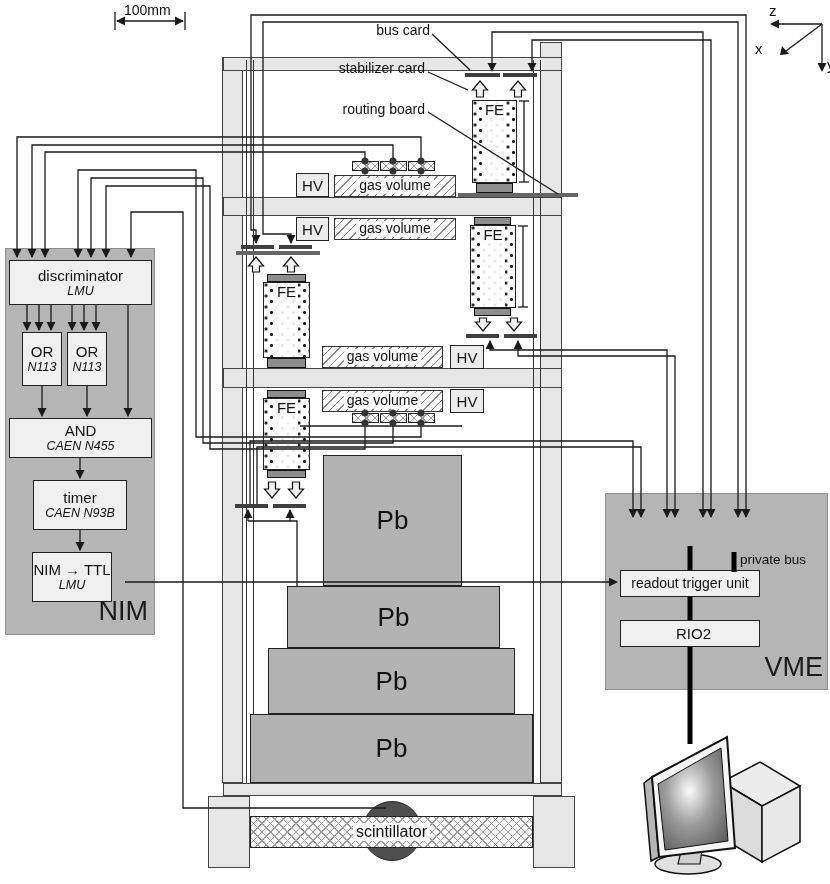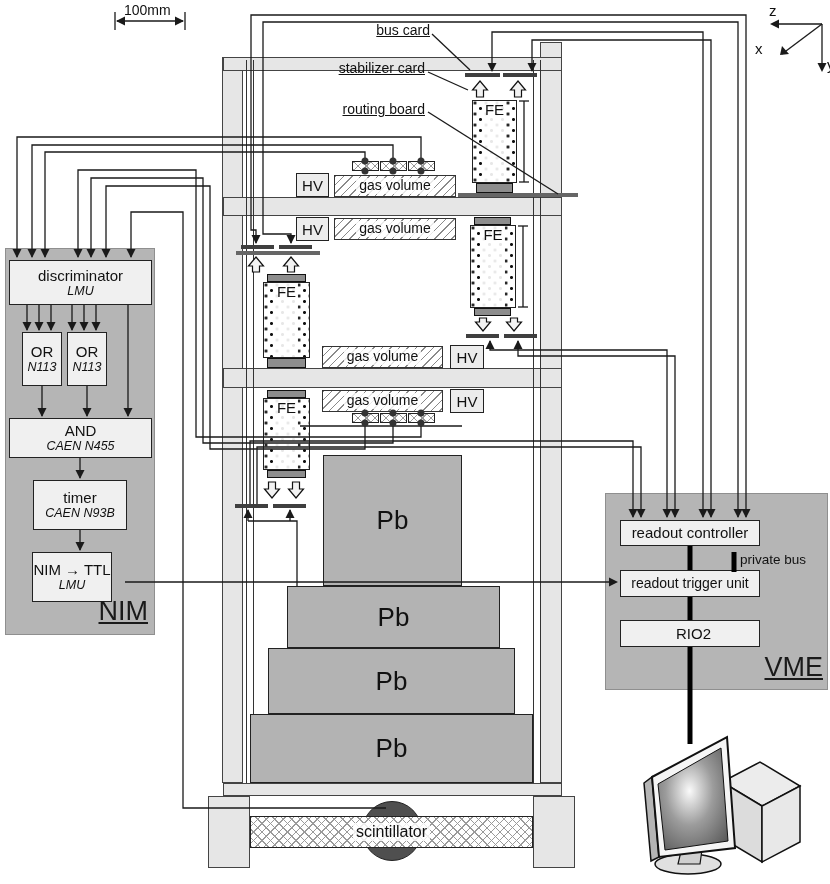--- a/index.html
+++ b/index.html
@@ -22,21 +22,21 @@
   .fpad{background:#8d8d8d;border:1px solid #111;z-index:4;}
   .dbar{background:#3f3f3f;z-index:4;}
   .dbar2{background:#666;z-index:4;}
   .pad{z-index:4;border:1px solid #222;}
   .hv{z-index:4;background:#ececec;border:1.4px solid #222;display:flex;align-items:center;justify-content:center;font-size:15px;color:#111;}
   .nbox{z-index:5;background:#f0f0f0;border:1.4px solid #222;display:flex;flex-direction:column;align-items:center;justify-content:center;}
   .nbox .nm{font-size:15px;color:#111;line-height:1.15;}
   .nbox .md{font-size:12.5px;font-style:italic;color:#111;line-height:1.15;}
   .lbl{z-index:6;font-size:14px;color:#111;white-space:nowrap;}
   .big{z-index:6;font-size:27px;color:#1a1a1a;}
-  .rt{text-align:right;text-decoration:underline;}
+  .rt{text-align:right;}
   #overlay{position:absolute;left:0;top:0;z-index:9;pointer-events:none;}
 </style>
 </head>
 <body>
 
 <div id="stage">
 
   <div class="abs frame" style="left:222px;top:57px;width:21px;height:726px;"></div>
   <div class="abs frame" style="left:540px;top:42px;width:22px;height:741px;"></div>
   <div class="abs frame" style="left:223px;top:57px;width:339px;height:14px;"></div>
@@ -154,23 +154,20 @@
     <span class="nm">timer</span>
     <span class="md">CAEN N93B</span>
   </div>
   <div class="abs nbox" style="left:32px;top:552px;width:80px;height:50px;">
     <span class="nm">NIM → TTL</span>
     <span class="md">LMU</span>
   </div>
   <div class="abs big rt" style="left:50px;top:596px;width:98px;">NIM</div>
 
   <div class="abs crate" style="left:605px;top:493px;width:223px;height:197px;"></div>
-  <div class="abs nbox" style="left:620px;top:520px;width:140px;height:26px;">
-    <span class="nm">readout controller</span>
-  </div>
   <div class="abs nbox" style="left:620px;top:570px;width:140px;height:27px;">
     <span class="nm" style="font-size:14px;">readout trigger unit</span>
   </div>
   <div class="abs nbox" style="left:620px;top:620px;width:140px;height:27px;padding-left:7px;">
     <span class="nm">RIO2</span>
   </div>
   <div class="abs lbl" style="left:740px;top:552px;font-size:13.5px;">private bus</div>
   <div class="abs big rt" style="left:735px;top:652px;width:88px;">VME</div>
 
   <div class="abs lbl rt" style="left:340px;top:22px;width:90px;">bus card</div>

